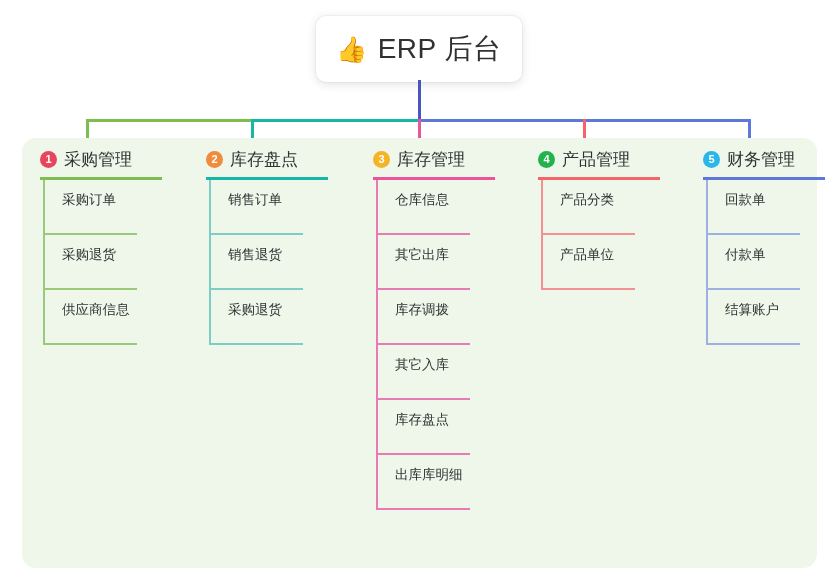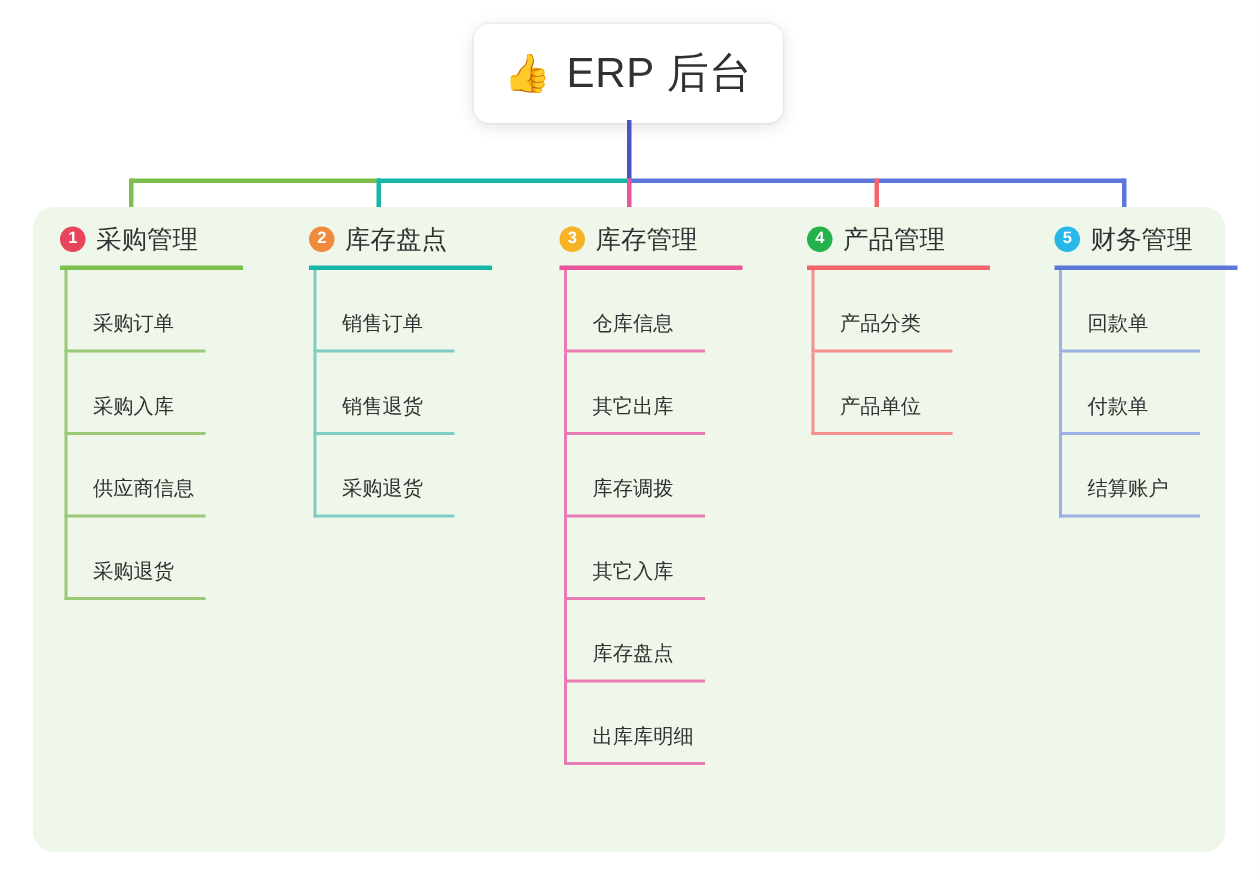--- a/index.html
+++ b/index.html
@@ -113,21 +113,21 @@
   .leaf-spine {
     position: absolute;
     left: 0;
     top: 0;
     bottom: 0;
     width: 2px;
   }
   .leaf-label {
     position: absolute;
     left: 19px;
-    bottom: 10px;
+    bottom: 26px;
     font-size: 13.5px;
     color: #303133;
     white-space: nowrap;
   }
   .leaf-rule {
     position: absolute;
     left: 0;
     bottom: 0;
     height: 2px;
     width: 94px;
@@ -165,33 +165,28 @@
         </div>
         <div class="col-rule" style="background: rgb(124, 191, 79);"></div>
         <div class="leaves">
           <div class="leaf">
             <div class="leaf-spine" style="background: rgb(154, 201, 122);"></div>
             <div class="leaf-label">采购订单</div>
             <div class="leaf-rule" style="background: rgb(154, 201, 122); width: 94px;"></div>
           </div>
           <div class="leaf">
             <div class="leaf-spine" style="background: rgb(154, 201, 122);"></div>
-            <div class="leaf-label">采购入库</div>
+            <div class="leaf-label">采购退货</div>
             <div class="leaf-rule" style="background: rgb(154, 201, 122); width: 94px;"></div>
           </div>
           <div class="leaf">
             <div class="leaf-spine" style="background: rgb(154, 201, 122);"></div>
             <div class="leaf-label">供应商信息</div>
             <div class="leaf-rule" style="background: rgb(154, 201, 122); width: 94px;"></div>
           </div>
-          <div class="leaf">
-            <div class="leaf-spine" style="background: rgb(154, 201, 122);"></div>
-            <div class="leaf-label">采购退货</div>
-            <div class="leaf-rule" style="background: rgb(154, 201, 122); width: 94px;"></div>
-          </div>
         </div>
       </div>
       <div class="col" style="left: 188px;">
         <div class="col-head">
           <span class="badge" style="background: rgb(240, 138, 60);">2</span>
           <span class="col-title">库存盘点</span>
         </div>
         <div class="col-rule" style="background: rgb(23, 183, 168);"></div>
         <div class="leaves">
           <div class="leaf">

